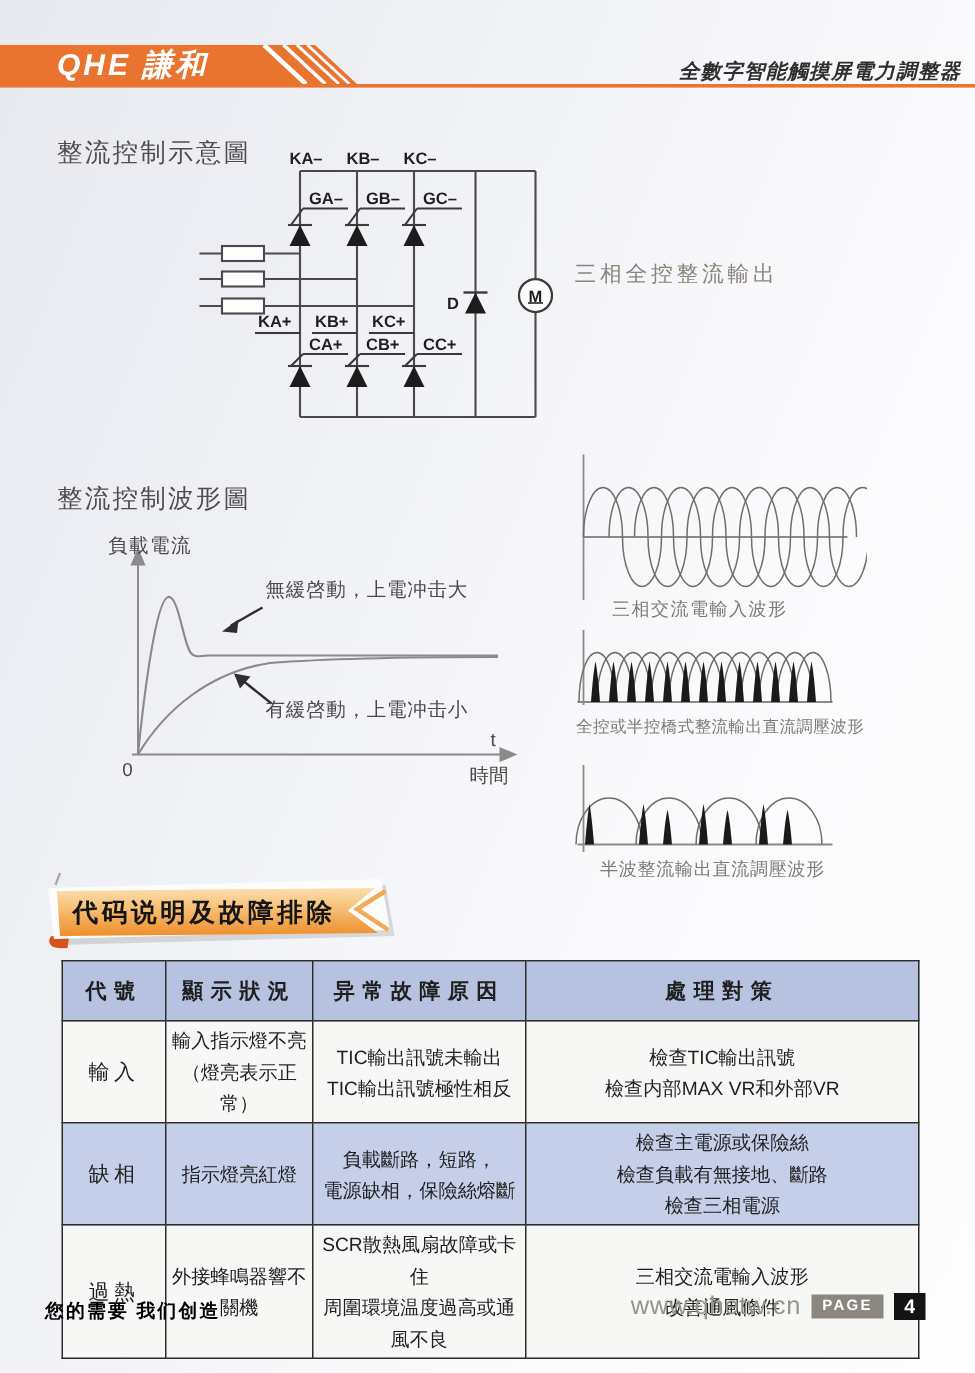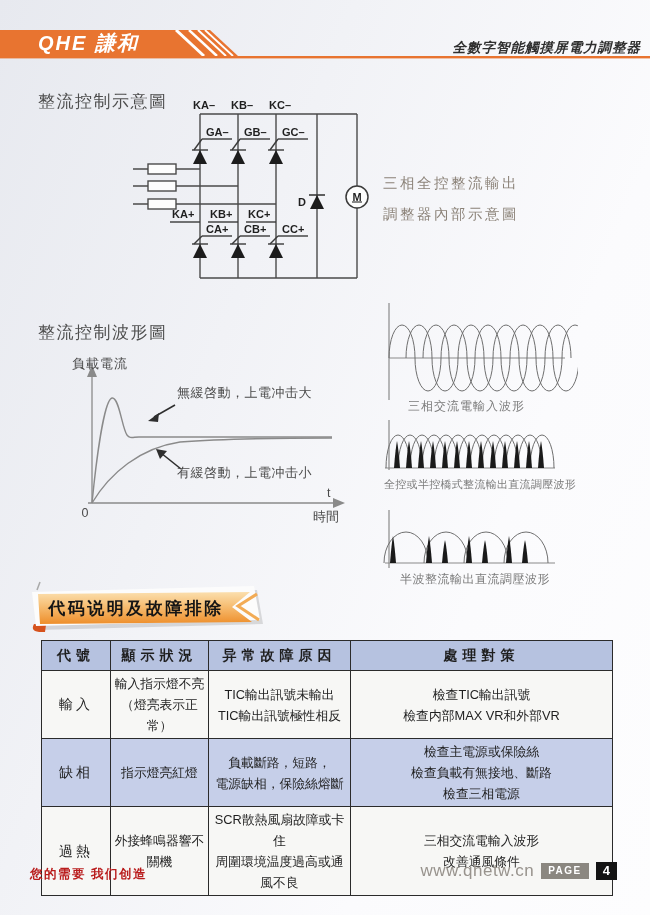--- a/index.html
+++ b/index.html
@@ -25,31 +25,31 @@
   table.fault{
     border-collapse:collapse; table-layout:fixed; width:571px;
     background:#f7f7f5;
   }
   table.fault th, table.fault td{
     border:1.6px solid #2b2b2b; text-align:center; vertical-align:middle;
     font-size:12.8px; color:#1f1f1f; line-height:21px; padding:2px 1px;
   }
   table.fault th{
     background:#b6c2e0; font-size:14px; font-weight:bold; letter-spacing:5px;
-    height:30px;
+    height:40px;
   }
   table.fault td.code{ font-size:14px; letter-spacing:3px; }
   table.fault tr.alt td{ background:#c6cfe9; }
   .footer-right{ display:flex; align-items:center; gap:7px; }
   .website{ font-size:17px; color:#98938d; letter-spacing:0.5px;margin-left:48px; }
   .page-badge{ background:#8b8780; color:#fff; font-size:10px; font-weight:bold;
     letter-spacing:1.5px; padding:2px 7px 3px; }
   .num-badge{ background:#141414; color:#fff; font-size:13px; font-weight:bold;
     padding:1px 7px 2px; }
-  .slogan{ font-size:12.5px; font-weight:bold; color:#b91c1c; letter-spacing:1.5px; }
+  .slogan{ font-size:12.5px; font-weight:bold; color:#000000; letter-spacing:1.5px; }
   svg text{ font-family:"Liberation Sans","DejaVu Sans",sans-serif; }
 </style>
 </head>
 <body>
 
 <svg class="abs" style="left:0;top:30;" width="650" height="31" viewBox="0 0 650 31">
   <polygon points="0,0 210,0 238,26 0,26" fill="#e87430"></polygon>
   <g stroke="#ffffff">
     <line x1="176" y1="0" x2="204" y2="26" stroke-width="3"></line>
     <line x1="189" y1="0" x2="217" y2="26" stroke-width="2.4"></line>
@@ -151,21 +151,20 @@
     <text x="130" y="126">KC+</text>
     <text x="88" y="141">CA+</text>
     <text x="126" y="141">CB+</text>
     <text x="164" y="141">CC+</text>
     <text x="188" y="114" text-anchor="end">D</text>
     <text x="239" y="109" text-anchor="middle">M</text>
   </g>
 </svg>
 <div class="abs circuit-caption" style="left:383px;top:168px;">
   <div>三相全控整流輸出</div>
-  <div>調整器內部示意圖</div>
 </div>
 
 <div class="abs section-heading" style="left:38px;top:293px;">整流控制波形圖</div>
 
 <svg class="abs" style="left:55px;top:345px;" width="315" height="185" viewBox="0 0 315 185">
   <g stroke="#8a8a8a" stroke-width="1.3" fill="none">
     <line x1="37" y1="30" x2="37" y2="158"></line>
     <line x1="33" y1="158" x2="280" y2="158"></line>
   </g>
   <polygon points="37,20 32,32 42,32" fill="#8a8a8a"></polygon>

